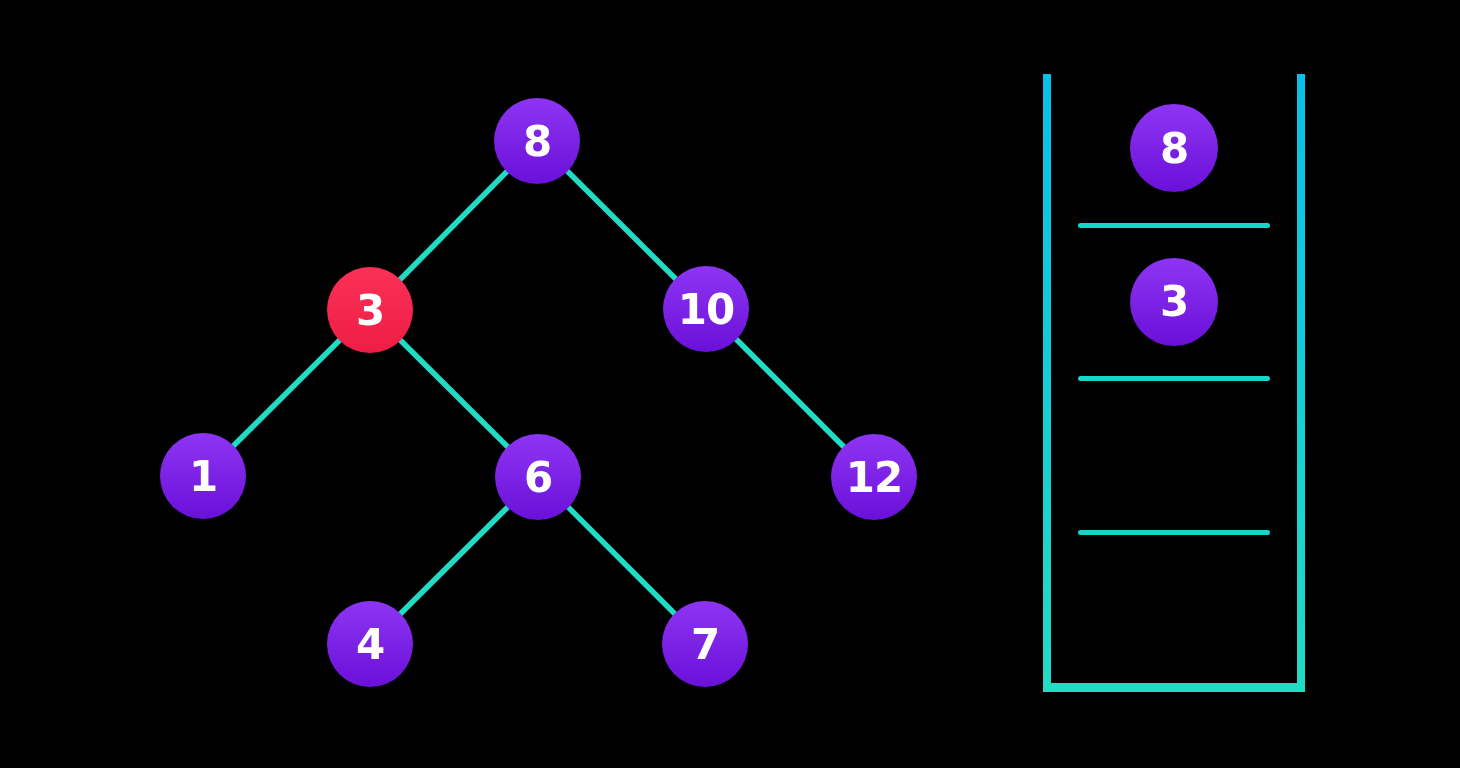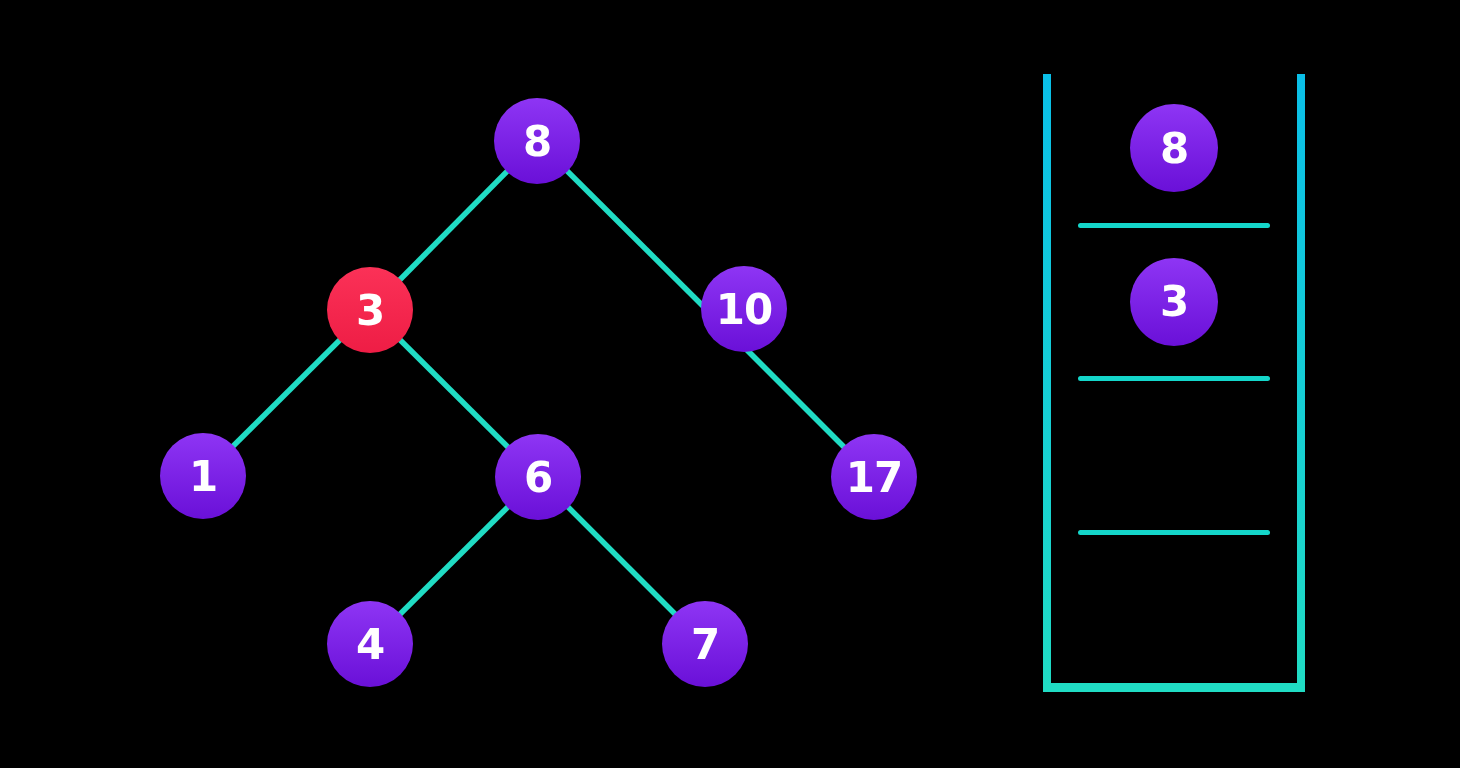--- a/index.html
+++ b/index.html
@@ -107,24 +107,24 @@
       <line x1="537" y1="141" x2="706" y2="309"></line>
       <line x1="370" y1="310" x2="203" y2="476"></line>
       <line x1="370" y1="310" x2="538" y2="477"></line>
       <line x1="706" y1="309" x2="874" y2="477"></line>
       <line x1="538" y1="477" x2="370" y2="644"></line>
       <line x1="538" y1="477" x2="705" y2="644"></line>
     </svg>
   <div class="tree">
       <div class="node purple" style="left: 494px; top: 98px;">8</div>
       <div class="node red" style="left: 327px; top: 267px;">3</div>
-      <div class="node purple" style="left: 701px; top: 266px;">10</div>
+      <div class="node purple" style="left: 663px; top: 266px;">10</div>
       <div class="node purple" style="left: 160px; top: 433px;">1</div>
       <div class="node purple" style="left: 495px; top: 434px;">6</div>
-      <div class="node purple" style="left: 831px; top: 434px;">17</div>
+      <div class="node purple" style="left: 831px; top: 434px;">12</div>
       <div class="node purple" style="left: 327px; top: 601px;">4</div>
       <div class="node purple" style="left: 662px; top: 601px;">7</div>
     </div>
   <div class="stack">
     <div class="wall left"></div>
     <div class="wall right"></div>
     <div class="base"></div>
     <div class="slots">
         <div class="slot">
           <div class="node purple">8</div>

